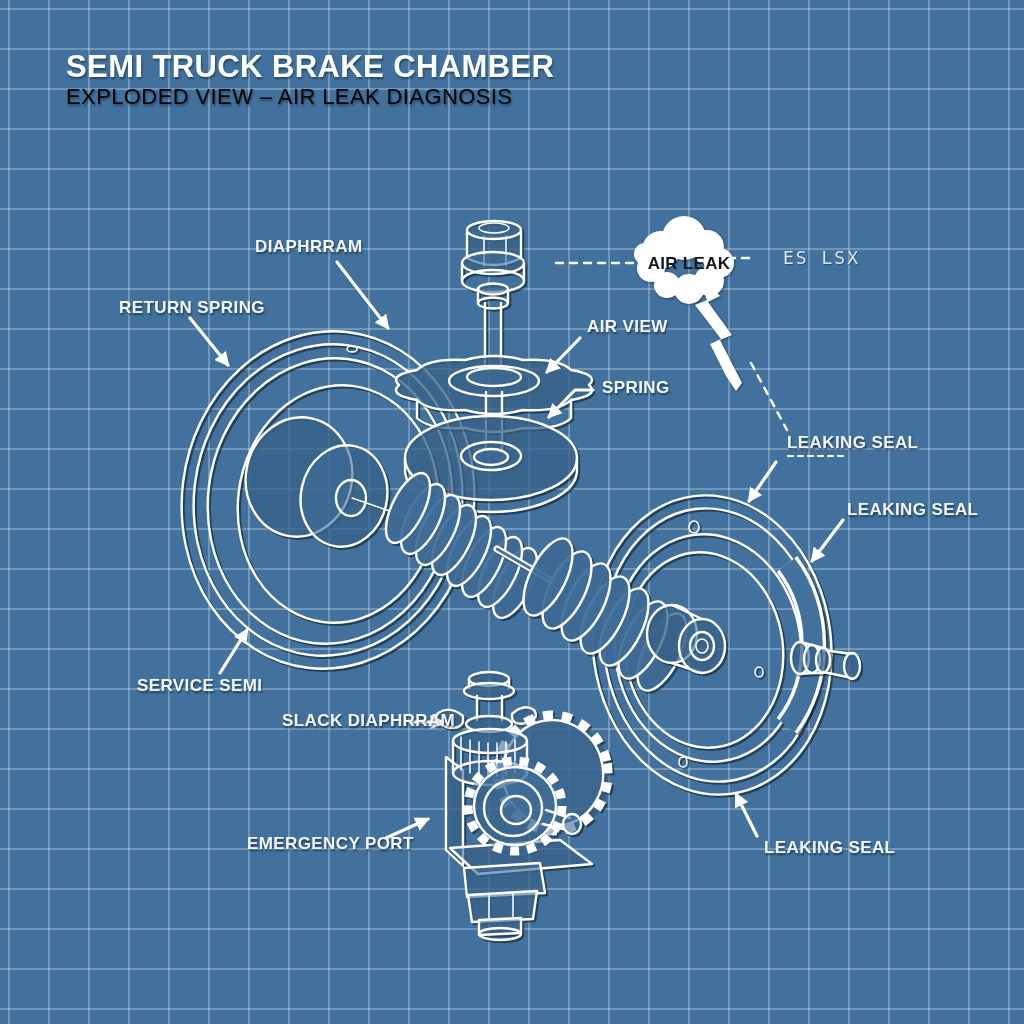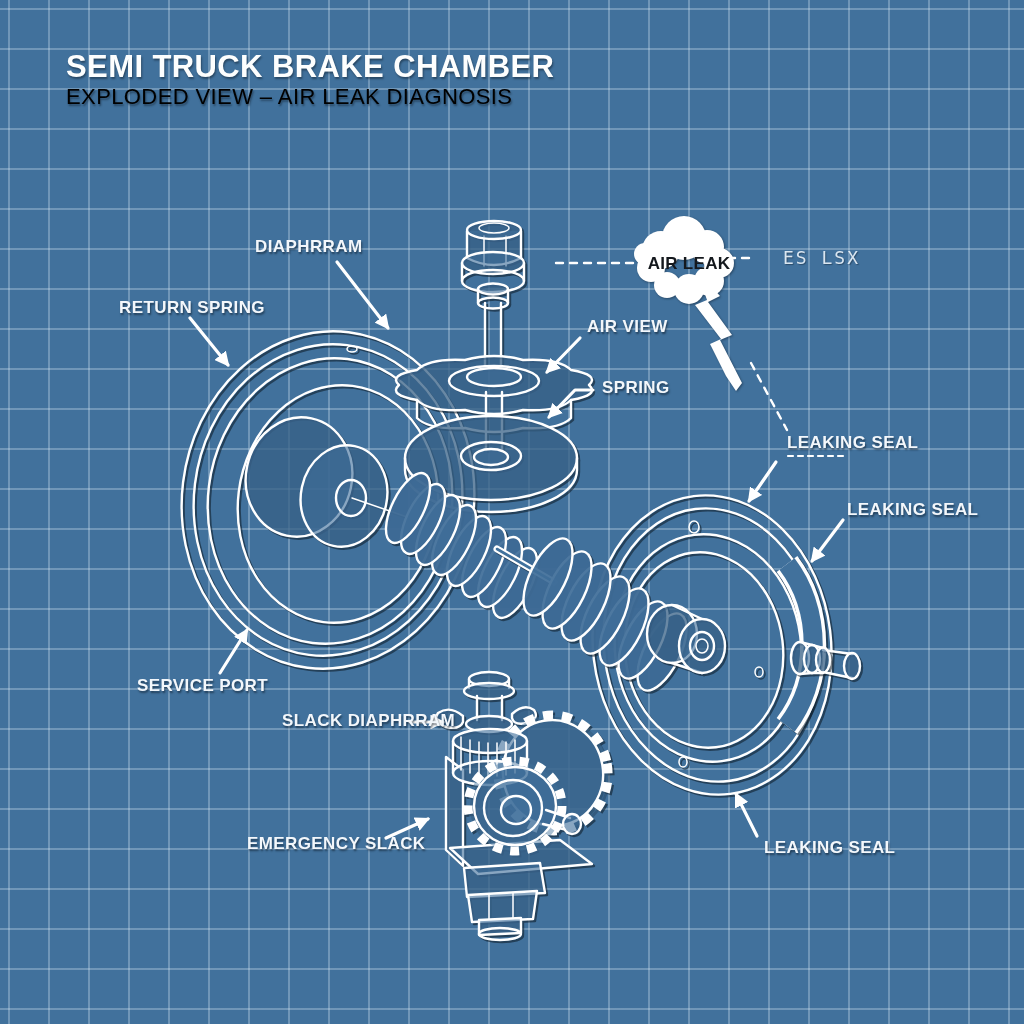--- a/index.html
+++ b/index.html
@@ -233,20 +233,20 @@
 
   <div class="title">SEMI TRUCK BRAKE CHAMBER</div>
   <div class="subtitle">EXPLODED VIEW – AIR LEAK DIAGNOSIS</div>
 
   <div class="lbl" style="left:255px;top:237px">DIAPHRRAM</div>
   <div class="lbl" style="left:119px;top:298px">RETURN SPRING</div>
   <div class="lbl" style="left:587px;top:317px">AIR VIEW</div>
   <div class="lbl" style="left:602px;top:378px">SPRING</div>
   <div class="lbl" style="left:787px;top:433px">LEAKING SEAL</div>
   <div class="lbl" style="left:847px;top:500px">LEAKING SEAL</div>
-  <div class="lbl" style="left:137px;top:676px">SERVICE PORT</div>
+  <div class="lbl" style="left:137px;top:676px">SERVICE SEMI</div>
   <div class="lbl" style="left:282px;top:711px">SLACK DIAPHRRAM</div>
-  <div class="lbl" style="left:247px;top:834px">EMERGENCY SLACK</div>
+  <div class="lbl" style="left:247px;top:834px">EMERGENCY PORT</div>
   <div class="lbl" style="left:764px;top:838px">LEAKING SEAL</div>
 
   <div class="cloud-text">AIR LEAK</div>
   <div class="scribble">ES LSX</div>
 </div>
 
 </body></html>

